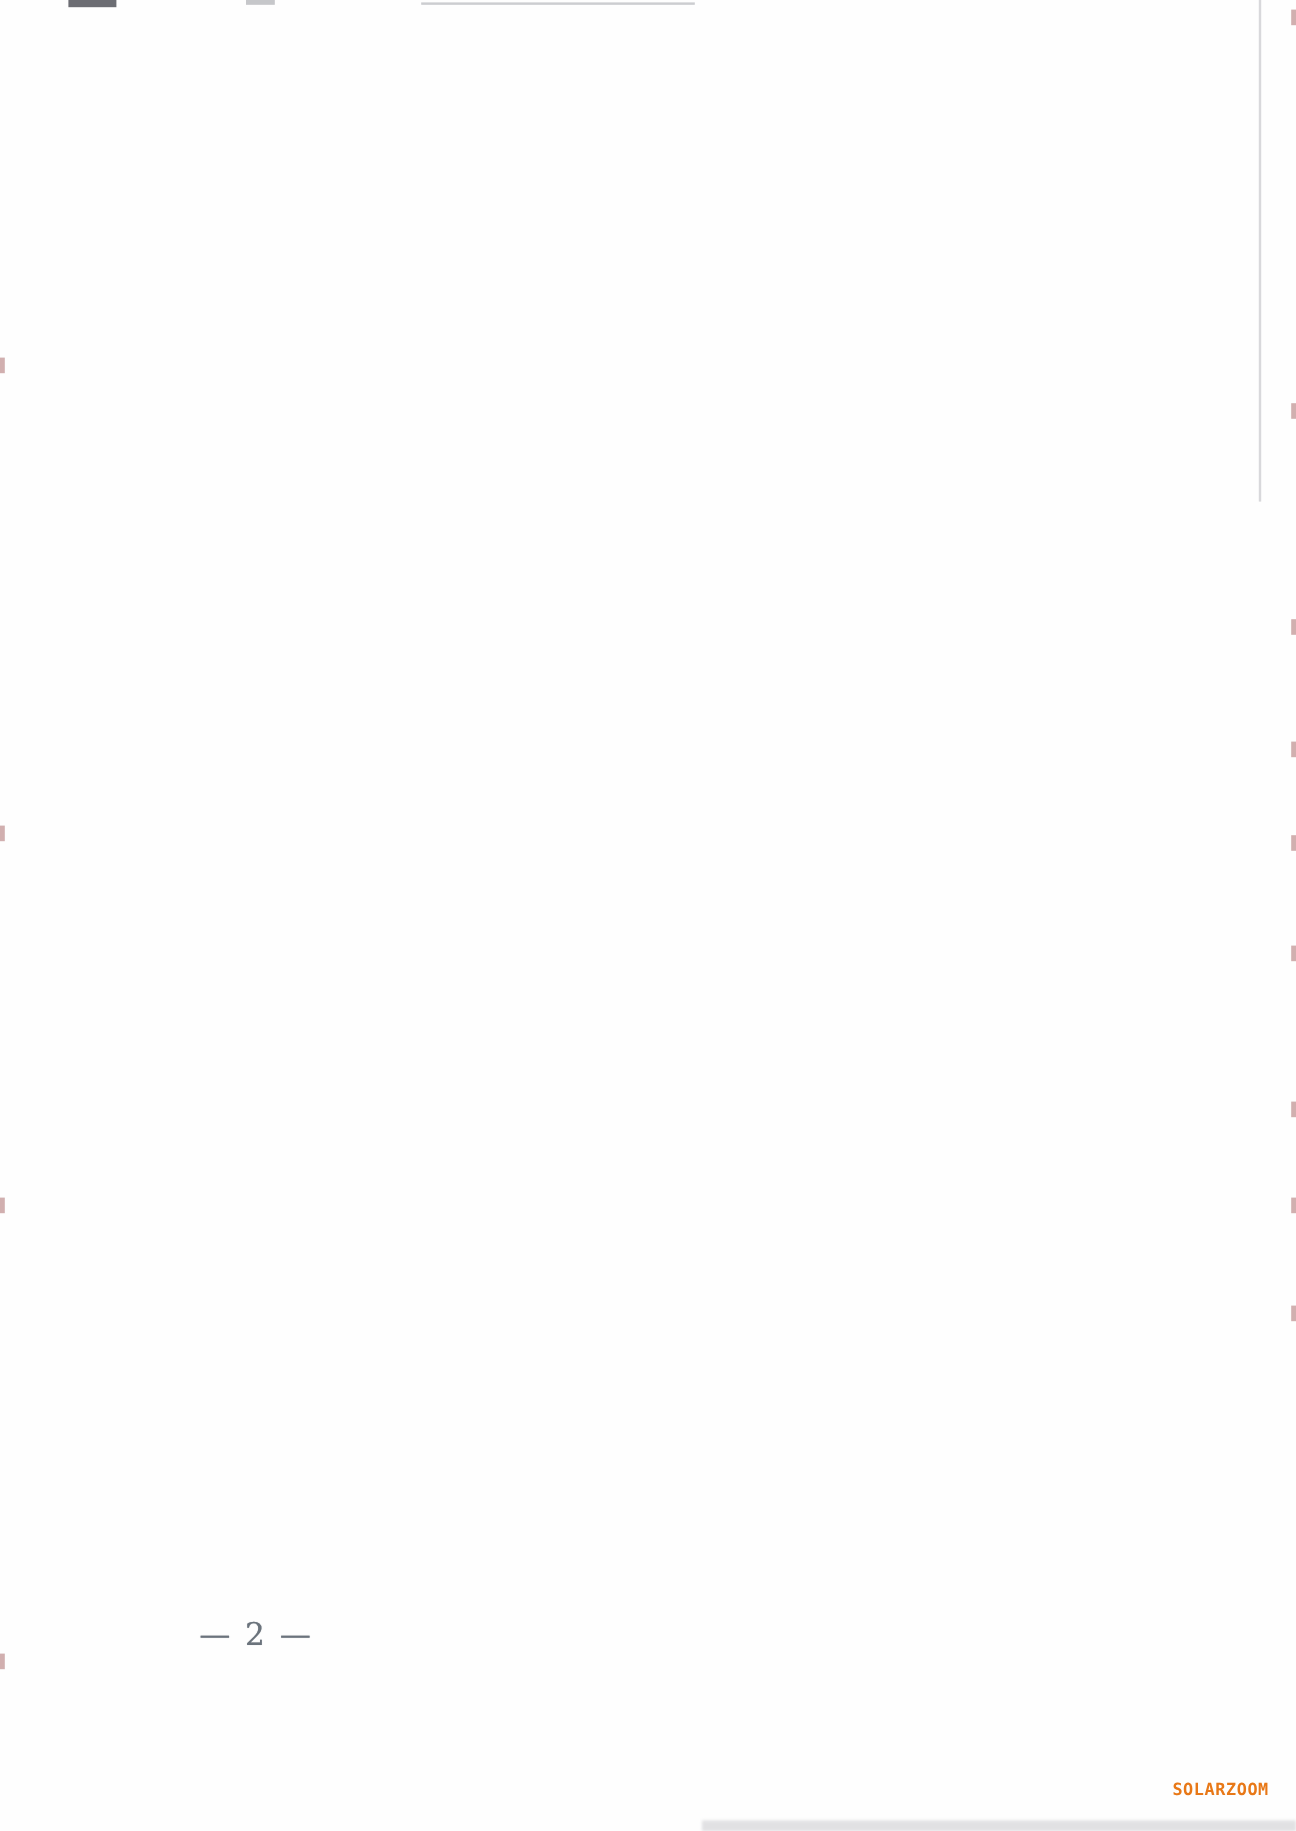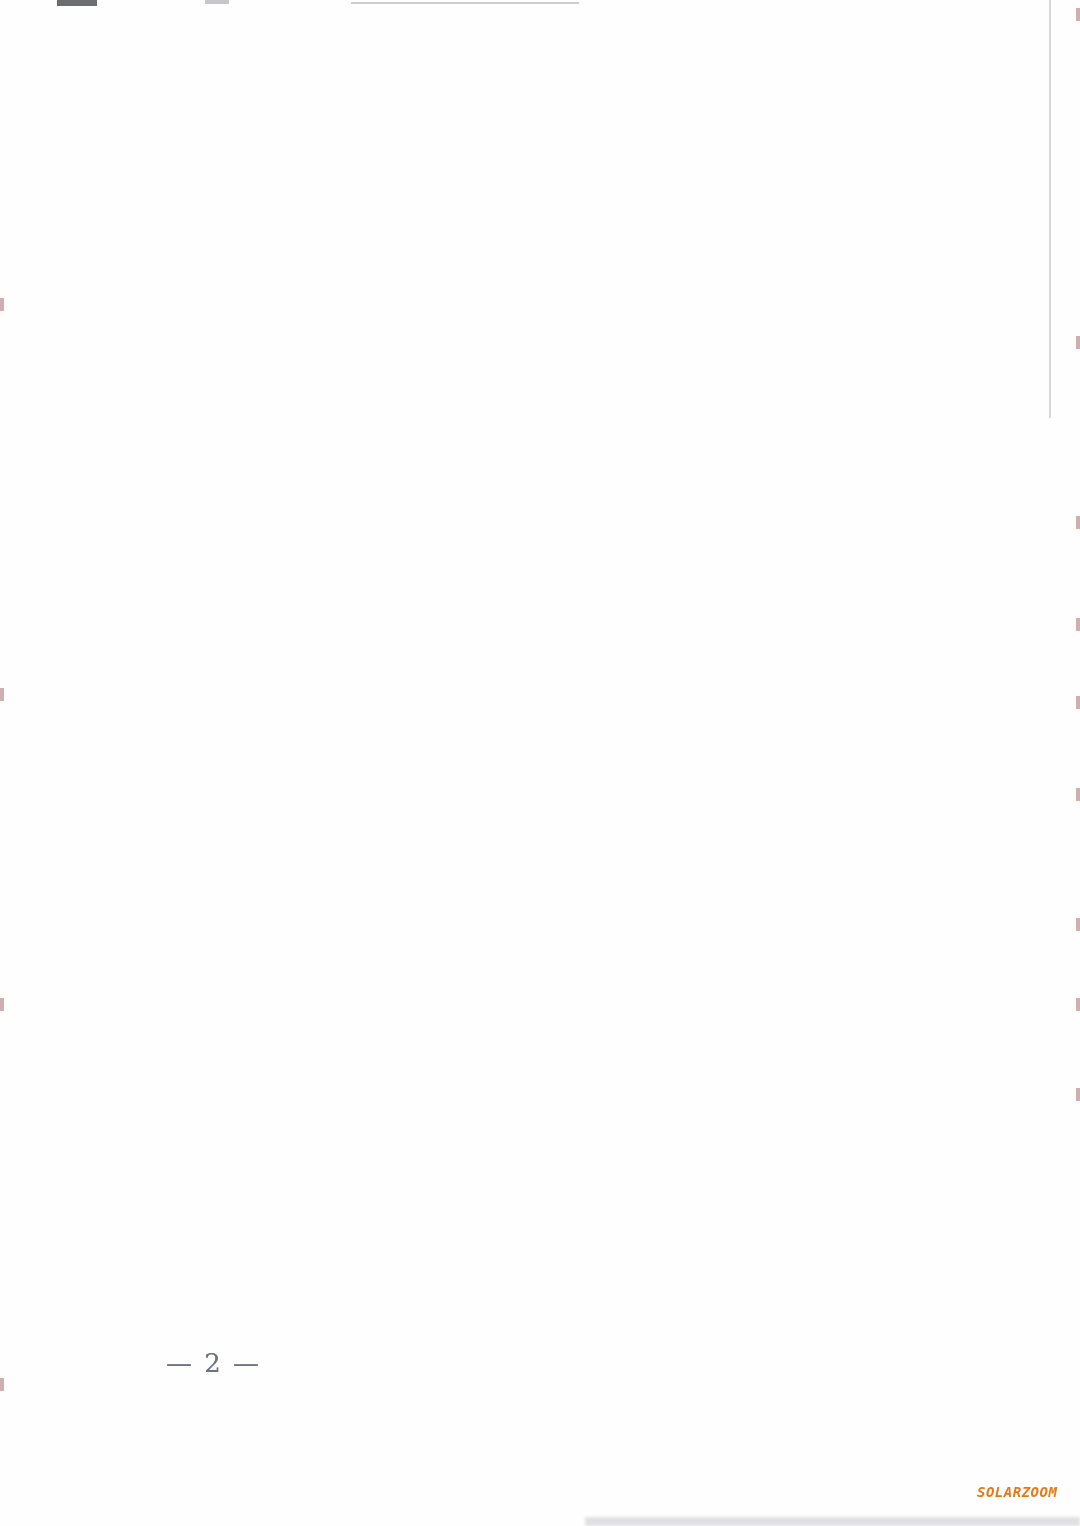--- a/index.html
+++ b/index.html
@@ -39,21 +39,20 @@
     text-shadow:0 0 0.6px rgba(107,115,124,.65);
   }
   .watermark {
     position:absolute;
     left:977px; top:1484px;
     font-family:"DejaVu Sans Mono", monospace;
     font-weight:bold;
     font-size:14px;
     color:#e87817;
     letter-spacing:0.5px;
-    font-style:italic;
   }
 
   
   .art { position:absolute; pointer-events:none; }
   .top-smudge-1 { left:57px; top:0; width:40px; height:6px; background:#3c3d45; opacity:.75; filter:blur(.5px); }
   .top-smudge-2 { left:205px; top:0; width:24px; height:4px; background:#8d8f96; opacity:.5; }
   .top-hairline  { left:351px; top:2px; width:228px; height:2px; background:#9a9ca2; opacity:.5; }
   .right-edge-line { left:1049px; top:0; width:2px; height:418px; background:#d8d8db; }
   .bottom-band { left:585px; top:1517px; width:495px; height:9px; background:#c9c9cd; opacity:.55; filter:blur(1.5px); }
   .tick { position:absolute; width:4px; height:13px; background:#8a2f2f; opacity:.38; pointer-events:none; }

